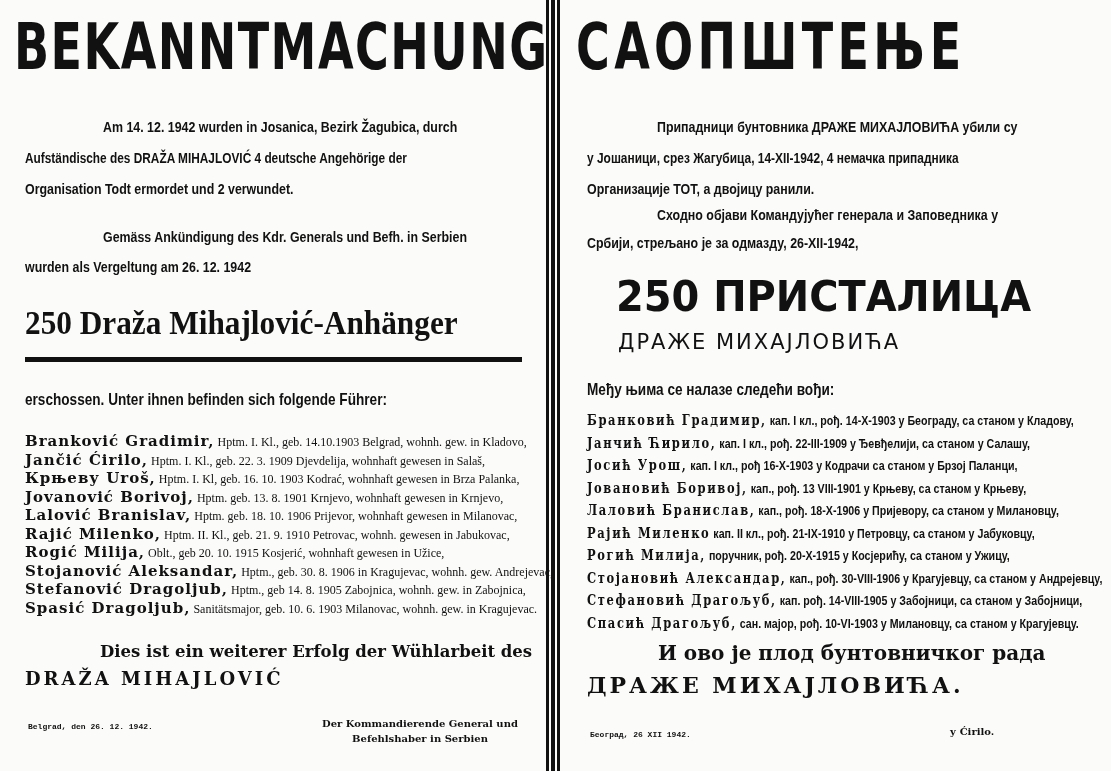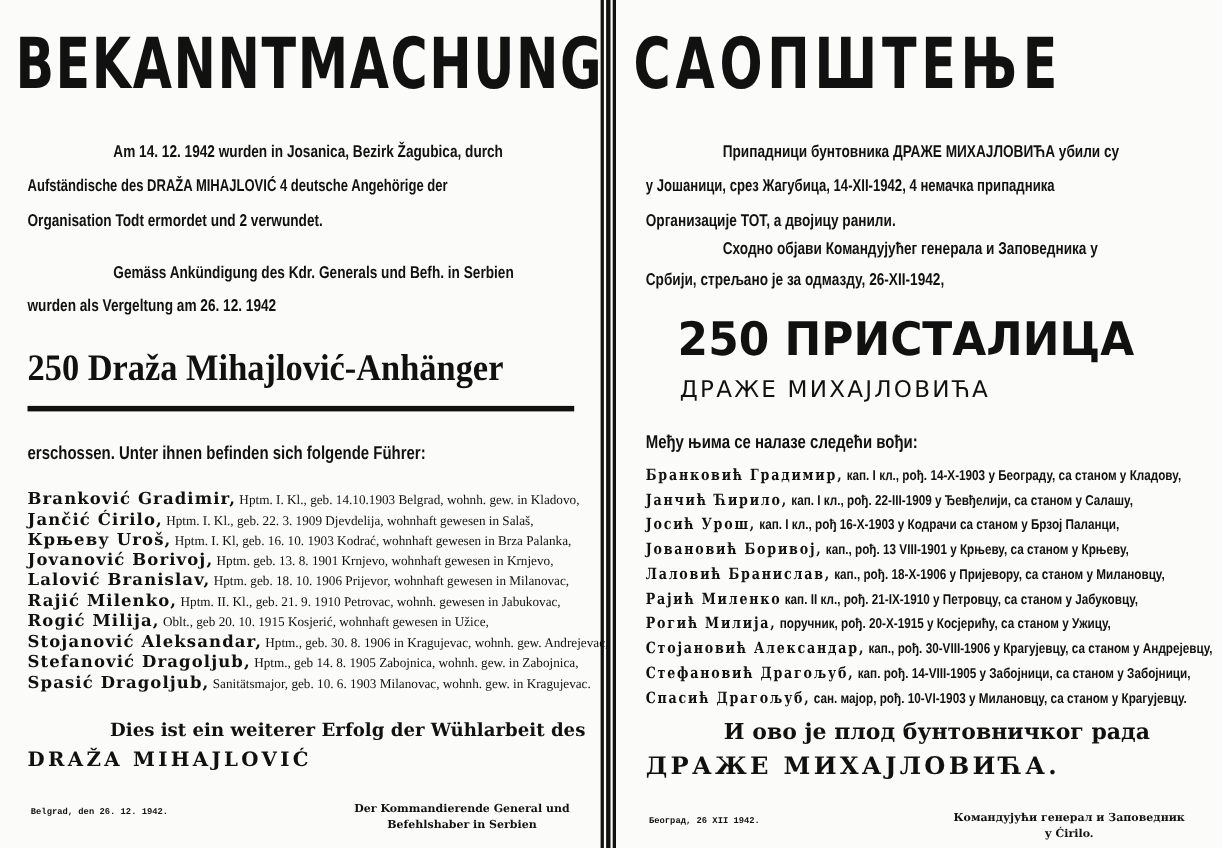--- a/index.html
+++ b/index.html
@@ -1,18 +1,18 @@
 <!DOCTYPE html>
 <html><head>
 <meta charset="utf-8">
 <style>
   html,body{margin:0;padding:0;}
   body{width:1111px;height:771px;background:#fbfbf9;position:relative;overflow:hidden;color:#111;
        font-family:"Liberation Sans",sans-serif;}
-  .col{position:absolute;top:12px;height:557px;}
+  .col{position:absolute;top:0;height:557px;}
   .left{left:0;width:545px;}
   .right{left:562px;width:549px;}
   .divider{position:absolute;left:546px;top:0;width:14px;height:771px;}
   .divider span{position:absolute;top:0;height:771px;background:#111;}
   .d1{left:0;width:3px;} .d2{left:5px;width:4px;} .d3{left:11px;width:3px;}
 
   .title{position:absolute;top:2px;font-family:"DejaVu Sans",sans-serif;font-weight:bold;
          font-size:64px;line-height:90px;letter-spacing:2px;transform:scaleX(0.72);transform-origin:left top;white-space:nowrap;}
   .left .title{left:14px;}
   .right .title{left:14px;}
@@ -110,16 +110,15 @@
     <div class="row" style="top:157.5px;"><span class="nm">Стојановић Александар,</span> <span>кап., рођ. 30-VIII-1906 у Крагујевцу, са станом у Андрејевцу,</span></div>
     <div class="row" style="top:180px;"><span class="nm">Стефановић Драгољуб,</span> <span>кап. рођ. 14-VIII-1905 у Забојници, са станом у Забојници,</span></div>
     <div class="row" style="top:202.5px;"><span class="nm">Спасић Драгољуб,</span> <span>сан. мајор, рођ. 10-VI-1903 у Милановцу, са станом у Крагујевцу.</span></div>
   </div>
 
   <div class="closing" style="left:96px;top:641px;font-size:20px;">И ово је плод бунтовничког рада</div>
   <div class="closing" style="left:25px;top:672px;font-size:22px;letter-spacing:3px;">ДРАЖЕ  МИХАЈЛОВИЋА.</div>
 
   <div class="small" style="left:28px;top:730px;">Београд, 26 XII 1942.</div>
   <div class="sig" style="left:290px;top:724px;width:240px;">
-    <div>Командујући генерал и Заповедник</div>
     <div>у Ćirilo.</div>
   </div>
 </div>
 
 </body></html>

